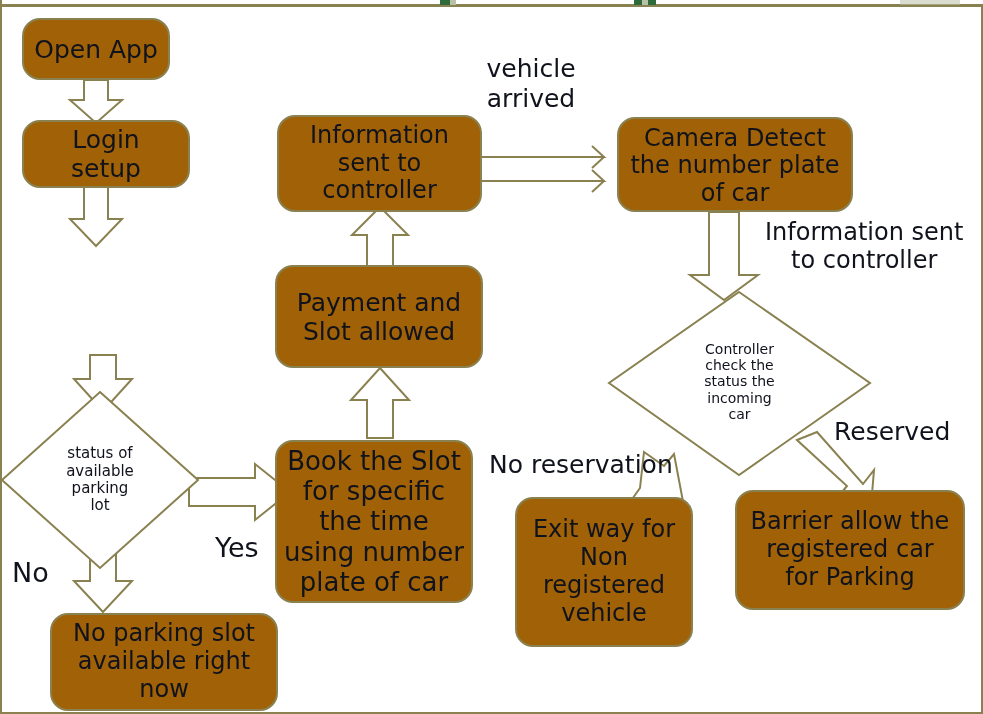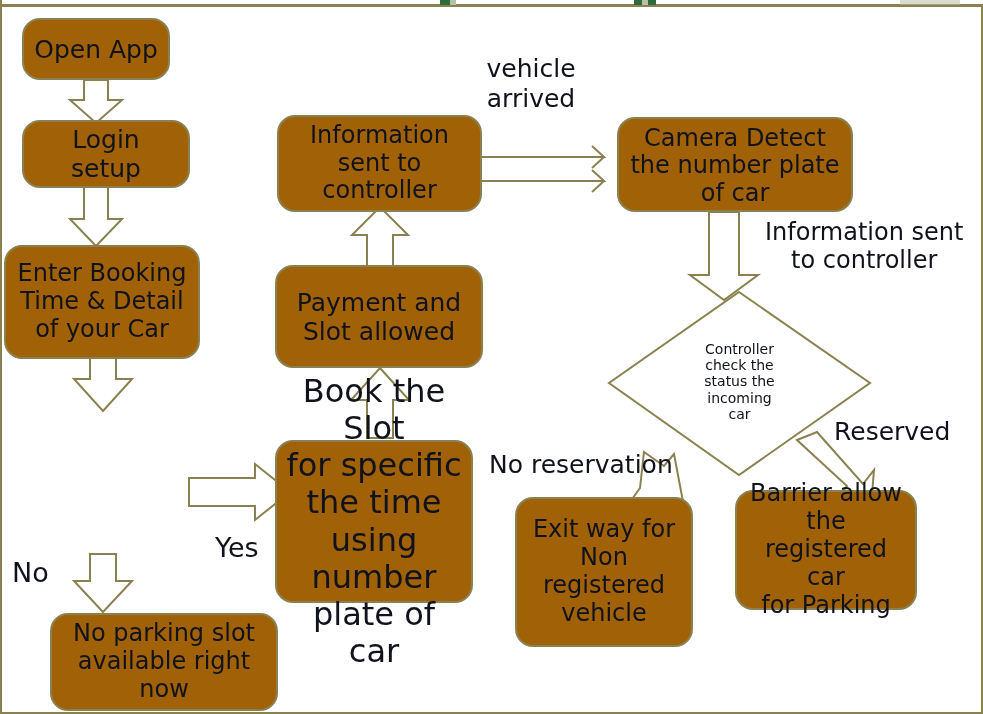--- a/index.html
+++ b/index.html
@@ -134,65 +134,68 @@
       <polygon points="24,0 44,14 54,2 65,60 10,50 20,36" fill="#ffffff" stroke="#8a8150" stroke-width="2"></polygon>
     </svg>
   </div>
 
   <div class="edge" style="left:775px;top:440px;">
     <svg width="110" height="80" viewBox="0 0 110 80">
       <polygon points="22,0 42,-8 88,44 99,30 96,66 62,58 72,46" fill="#ffffff" stroke="#8a8150" stroke-width="2"></polygon>
     </svg>
   </div>
 
+  <div class="diamond" style="left:0px;top:390px;width:200px;height:180px;font-size:15px;">
+    <svg width="200" height="180" viewBox="0 0 200 180">
+      <polygon points="100,2 198,90 100,178 2,90" fill="#ffffff" stroke="#8a8150" stroke-width="2"></polygon>
+    </svg>
+    <div class="dlabel">status of<br>available<br>parking<br>lot</div>
+  </div>
 
   <div class="diamond" style="left:607px;top:290px;width:265px;height:187px;font-size:14px;">
     <svg width="265" height="187" viewBox="0 0 265 187">
       <polygon points="132,2 263,93 132,185 2,93" fill="#ffffff" stroke="#8a8150" stroke-width="2"></polygon>
     </svg>
     <div class="dlabel" style="padding-bottom:4px;">Controller<br>check the<br>status the<br>incoming<br>car</div>
   </div>
 
   <div class="node" style="left:22px;top:18px;width:148px;height:62px;font-size:25px;">
     <span>Open App</span>
   </div>
 
   <div class="node" style="left:22px;top:120px;width:168px;height:68px;font-size:25px;">
     <span>Login<br>setup</span>
   </div>
 
-  <div class="node" style="left:4px;top:245px;width:196px;height:114px;font-size:24px;">
-    <span>Enter Booking<br>Time &amp; Detail<br>of your Car</span>
-  </div>
 
   <div class="node" style="left:6px;top:613px;width:228px;height:98px;font-size:24px;margin-left:44px;">
     <span>No parking slot<br>available right<br>now</span>
   </div>
 
-  <div class="node" style="left:275px;top:440px;width:198px;height:163px;font-size:32px;">
+  <div class="node" style="left:275px;top:440px;width:198px;height:163px;font-size:26px;">
     <span>Book the Slot<br>for specific<br>the time<br>using number<br>plate of car</span>
   </div>
 
   <div class="node" style="left:275px;top:265px;width:208px;height:103px;font-size:25px;">
     <span>Payment and<br>Slot allowed</span>
   </div>
 
   <div class="node" style="left:277px;top:115px;width:205px;height:97px;font-size:24px;">
     <span>Information<br>sent to<br>controller</span>
   </div>
 
   <div class="node" style="left:617px;top:117px;width:236px;height:95px;font-size:24px;align-items:flex-end;">
     <span>Camera Detect<br>the number plate<br>of car</span>
   </div>
 
   <div class="node" style="left:515px;top:497px;width:178px;height:150px;font-size:24px;">
     <span>Exit way for<br>Non<br>registered<br>vehicle</span>
   </div>
 
-  <div class="node" style="left:735px;top:490px;width:182px;height:120px;font-size:24px;">
+  <div class="node" style="left:735px;top:490px;width:230px;height:120px;font-size:24px;">
     <span>Barrier allow the<br>registered car<br>for Parking</span>
   </div>
 
   <div class="elabel" style="left:471px;top:54px;font-size:25px;text-align:center;width:120px;">vehicle<br>arrived</div>
 
   <div class="elabel" style="left:12px;top:533px;font-size:27px;margin-top:24px;">No</div>
 
   <div class="elabel" style="left:215px;top:532px;font-size:27px;">Yes</div>
 
   <div class="elabel" style="left:765px;top:218px;font-size:24px;text-align:center;">Information sent<br> to controller</div>

